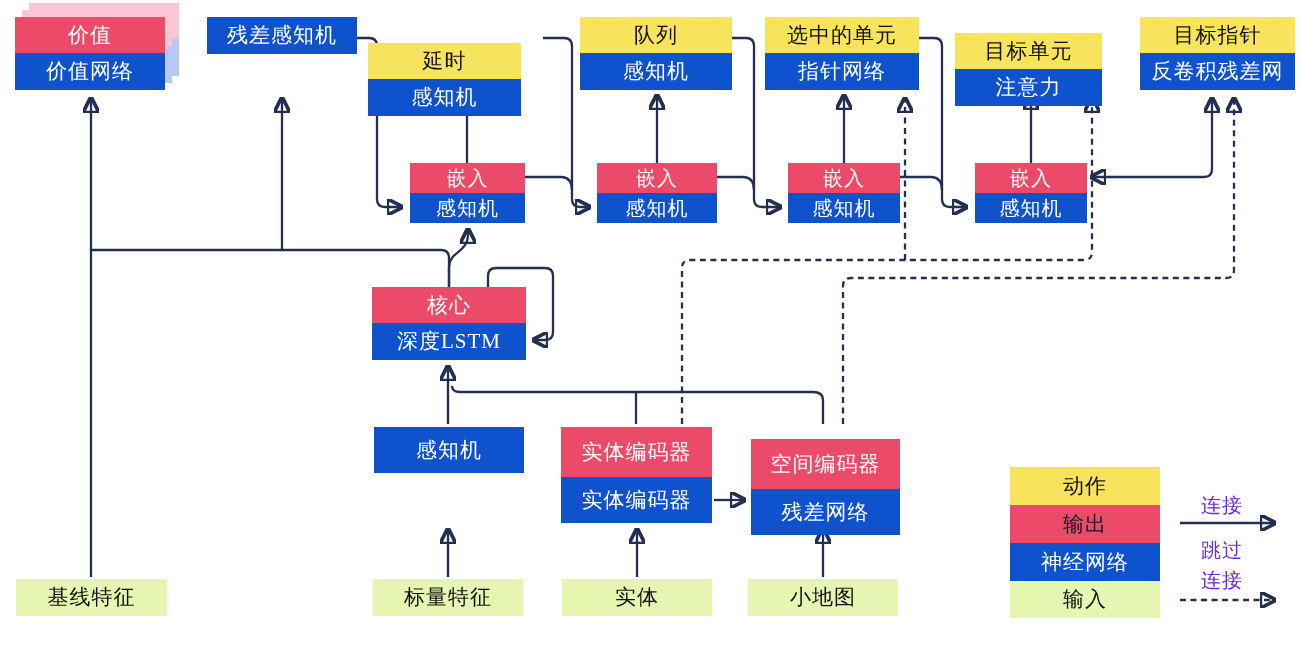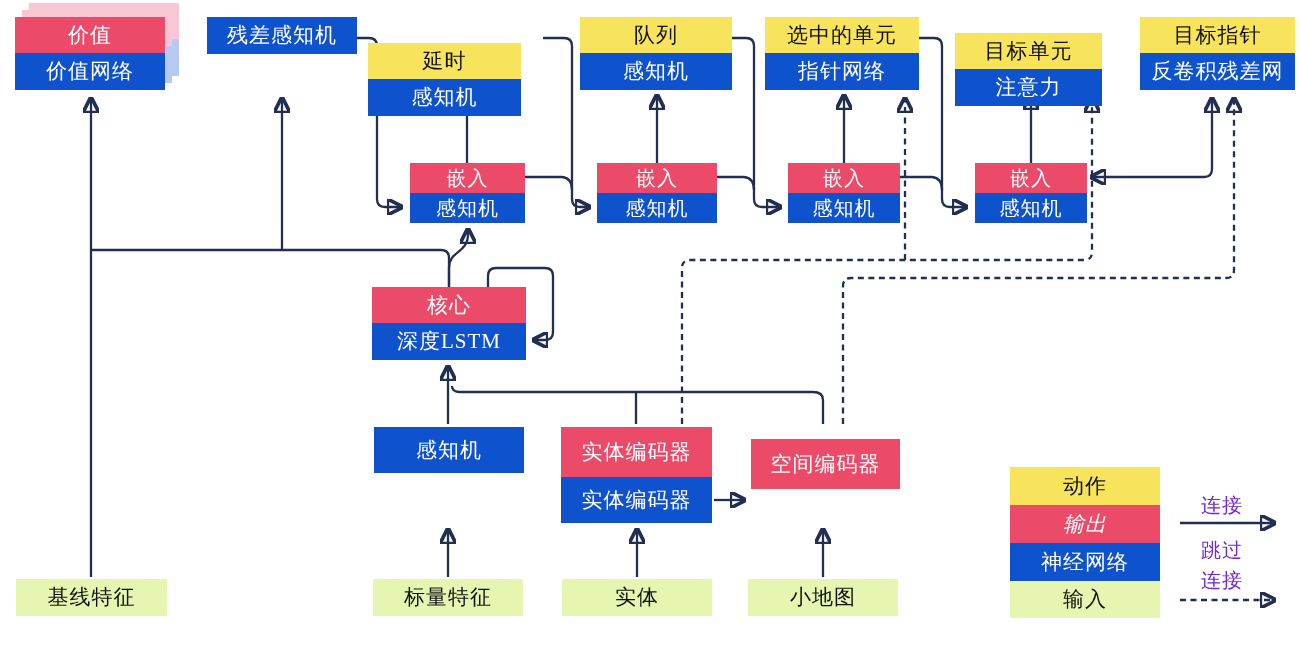--- a/index.html
+++ b/index.html
@@ -134,38 +134,39 @@
       </div>
       <div class="node" style="left: 374px; top: 427px; width: 150px;">
         <div class="sect blue" style="height: 46px;">感知机</div>
       </div>
       <div class="node" style="left: 561px; top: 427px; width: 151px;">
         <div class="sect red" style="height: 50px;">实体编码器</div>
         <div class="sect blue" style="height: 46px;">实体编码器</div>
       </div>
       <div class="node" style="left: 751px; top: 439px; width: 149px;">
         <div class="sect red" style="height: 50px;">空间编码器</div>
+        <div class="sect blue" style="height: 46px;">残差网络</div>
       </div>
       <div class="node" style="left: 16px; top: 579px; width: 151px;">
         <div class="sect green" style="height: 37px;">基线特征</div>
       </div>
       <div class="node" style="left: 373px; top: 579px; width: 150px;">
         <div class="sect green" style="height: 37px;">标量特征</div>
       </div>
       <div class="node" style="left: 562px; top: 579px; width: 150px; border-radius: 17px;">
         <div class="sect green" style="height: 37px;">实体</div>
       </div>
       <div class="node" style="left: 748px; top: 579px; width: 150px;">
         <div class="sect green" style="height: 37px;">小地图</div>
       </div>
     </div>
 
   <div id="legend-box" style="position:absolute;left:1010px;top:467px;width:150px;">
       <div class="sect" style="height: 38px; background: var(--yellow); color: rgb(17, 17, 17);">动作</div>
-      <div class="sect" style="height: 38px; background: var(--red); color: #ffffff; font-style: italic;">输出</div>
+      <div class="sect" style="height: 38px; background: var(--red); color: #0f172a;">输出</div>
       <div class="sect" style="height: 38px; background: var(--blue); color: rgb(255, 255, 255);">神经网络</div>
       <div class="sect" style="height: 37px; background: var(--green); color: rgb(17, 17, 17);">输入</div>
     </div>
 
   <div class="legend-label" style="left:1180px;top:495px;">连接</div>
   <div class="legend-label" style="left:1180px;top:540px;">跳过</div>
   <div class="legend-label" style="left:1180px;top:570px;">连接</div>
 </div>
 
 </body></html>

